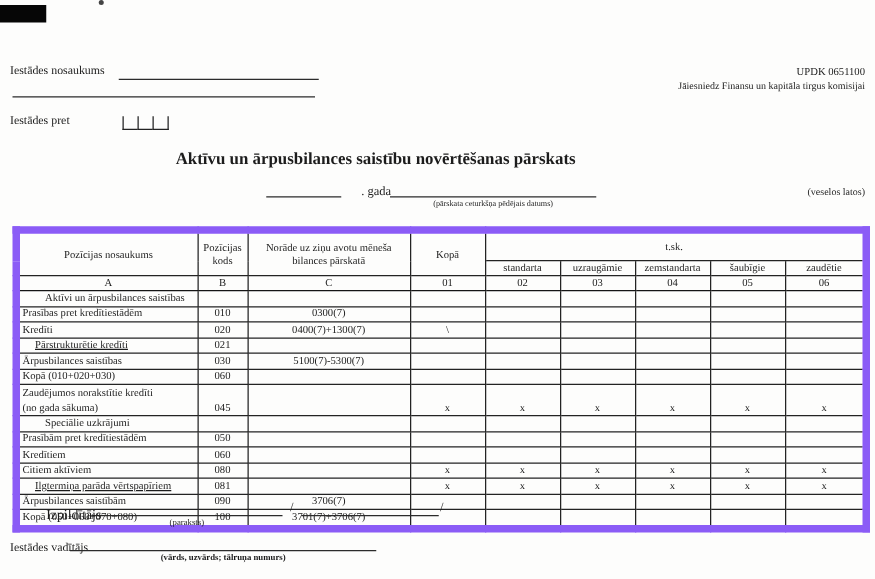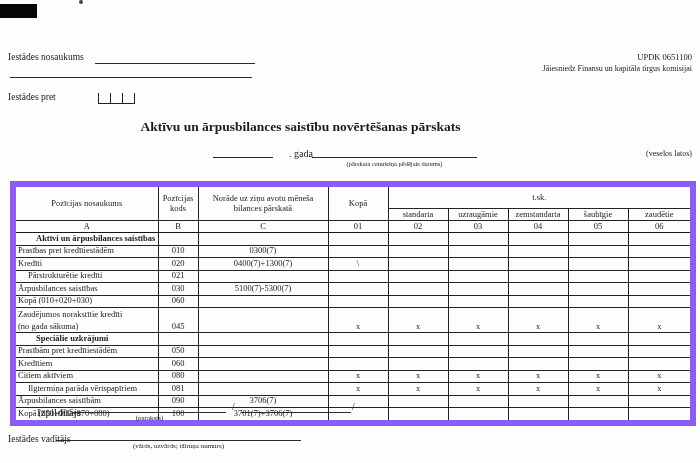--- a/index.html
+++ b/index.html
@@ -37,36 +37,36 @@
   .tbl{left:10px;top:181px;}
   table{border-collapse:collapse;width:680px;table-layout:fixed;border:6px solid #8b5cf6;}
   th,td{border:1px solid #232323;padding:0 2px;font-weight:normal;
         font-size:8.5px;line-height:1.12;overflow:hidden;}
   th{text-align:center;vertical-align:middle;}
   tr.h1 th{height:21px;}
   tr.h2 th{height:11px;margin-top:16px;}
   tr.letters td{height:11px;text-align:center;border-bottom:1.5px solid #151515;}
   tbody td{height:11.5px;white-space:nowrap;}
   td.lbl{text-align:left;}
-  td.sec{font-weight:bold;padding-left:20px;}
-  td.ind{padding-left:12px;}
+  td.sec{font-weight:normal;padding-left:20px;}
+  td.ind{padding-left:12px;text-decoration:underline;}
   td.code,td.ref,td.val{text-align:center;}
   tr.tall td{height:24px;vertical-align:bottom;}
   tr.tall td.lbl div{line-height:11.5px;}
 
   
   .f-vaditajs{left:8px;top:402px;font-size:9.5px;margin-top:32px;}
   .f-line1{left:73px;top:412px;width:153px;border-bottom:1px solid #2b2b2b;height:0;}
   .f-paraksts{left:73px;top:414px;width:153px;text-align:center;font-size:7px;}
   .f-slash1{left:232px;top:401px;font-size:10px;}
   .f-line2{left:241px;top:412px;width:110px;border-bottom:1px solid #2b2b2b;height:0;}
   .f-slash2{left:352px;top:401px;font-size:10px;}
   .f-izpilditajs{left:37px;top:406px;font-size:11px;}
   .f-line3{left:56px;top:440px;width:245px;border-bottom:1px solid #2b2b2b;height:0;}
-  .f-vards{left:56px;top:442px;width:245px;text-align:center;font-size:7px;}
+  .f-vards{left:56px;top:442px;width:245px;text-align:center;font-size:7px;font-weight:bold;}
 </style>
 </head>
 <body>
 
 <div class="abs blackmark"></div>
 <div class="abs speck"></div>
 
 <span class="abs lbl-name">Iestādes nosaukums</span>
 <div class="abs line-name"></div>
 <div class="abs line-name2"></div>

